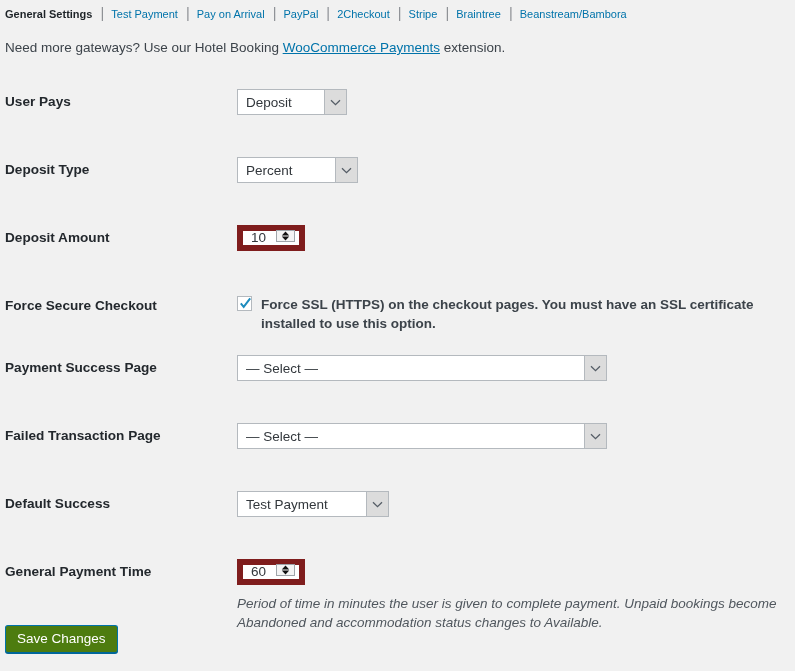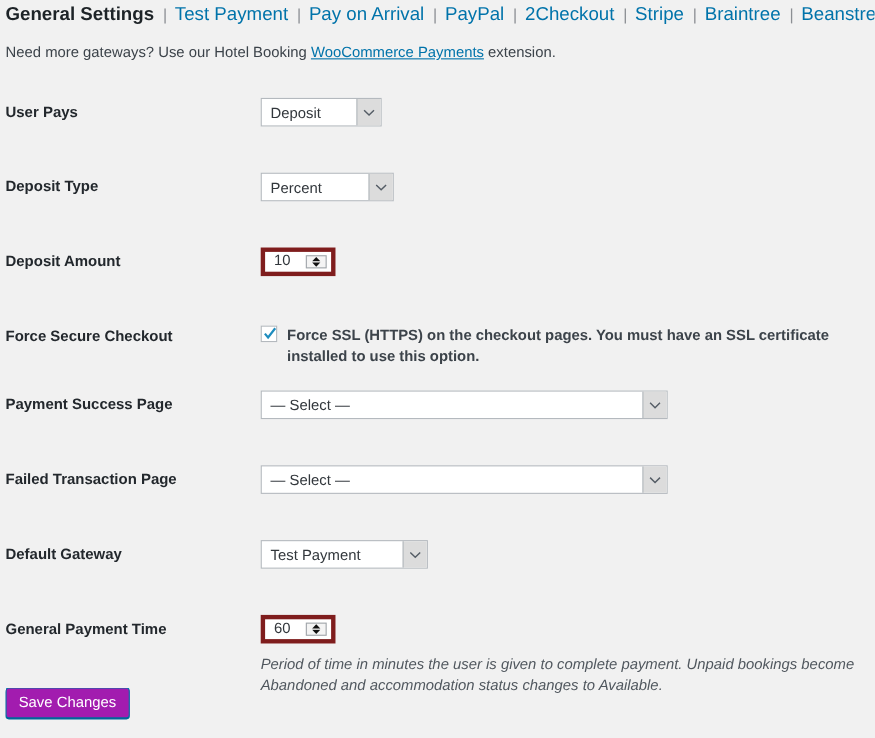--- a/index.html
+++ b/index.html
@@ -24,21 +24,21 @@
   
   .gateway-nav {
     position: absolute;
     left: 5px;
     top: 4px;
     white-space: nowrap;
     font-size: 14.5px;
     line-height: 18px;
   }
   .gateway-nav .nav-item {
-    font-size: 17px;
+    font-size: 11px;
     color: #0073aa;
     text-decoration: none;
     cursor: pointer;
   }
   .gateway-nav .nav-item.active {
     color: #1d2327;
     font-weight: 700;
     cursor: default;
   }
   .gateway-nav .nav-sep {
@@ -116,25 +116,25 @@
   .select.w-deposit { width: 110px; }
   .select.w-deposit .sel-value { flex: 1; }
   .select.w-percent .sel-value { width: 63px; }
   .select.w-gateway .sel-value { width: 94px; }
   .select.w-page { width: 370px; justify-content: center; }
   .select.w-page .sel-value { flex: 1; }
 
   
   .number {
     display: inline-flex;
-    align-items: flex-start;
+    align-items: flex-end;
     width: 68px;
     height: 26px;
     background: #fff;
-    border: 4px solid #7f1d1d;
+    border: 6px solid #7f1d1d;
     box-sizing: border-box;
     vertical-align: middle;
   }
   .number .num-value {
     flex: 1;
     display: flex;
     align-items: center;
     padding-left: 8px;
     font-size: 13.5px;
     color: #32373c;
@@ -199,21 +199,21 @@
   }
 
   
   .submit-wrap {
     position: absolute;
     left: 5px;
     top: 625px;
   }
   .button-primary {
     display: inline-block;
-    background: #a21caf;
+    background: #4d7c0f;
     border: 1px solid #0073aa;
     border-bottom-color: #006799;
     border-radius: 3px;
     color: #fff;
     font-size: 13.5px;
     line-height: 26px;
     padding: 0 11px;
     height: 28px;
     box-sizing: border-box;
     cursor: pointer;
@@ -336,21 +336,21 @@
             <span class="sel-arrow">
               <svg width="11" height="7" viewBox="0 0 11 7">
                   <path d="M1 1.2 L5.5 5.6 L10 1.2" fill="none" stroke="#555d66" stroke-width="1.3"></path>
                 </svg>
             </span>
           </div>
         </td>
       </tr>
 
       <tr class="row-h60">
-        <th>Default Gateway</th>
+        <th>Default Success</th>
         <td>
           <div class="select w-gateway">
             <span class="sel-value">Test Payment</span>
             <span class="sel-arrow">
               <svg width="11" height="7" viewBox="0 0 11 7">
                   <path d="M1 1.2 L5.5 5.6 L10 1.2" fill="none" stroke="#555d66" stroke-width="1.3"></path>
                 </svg>
             </span>
           </div>
         </td>

